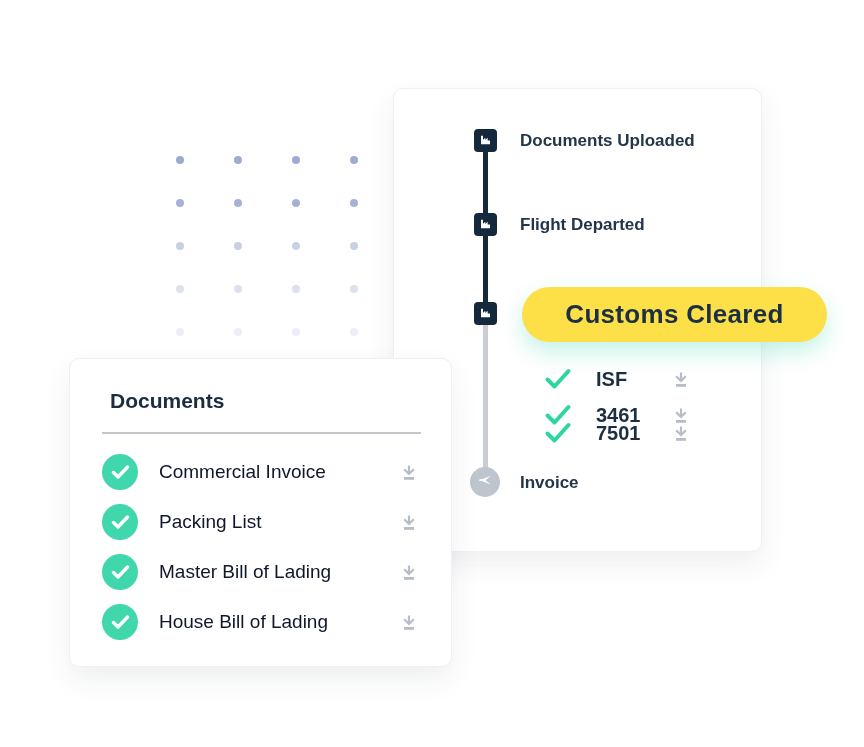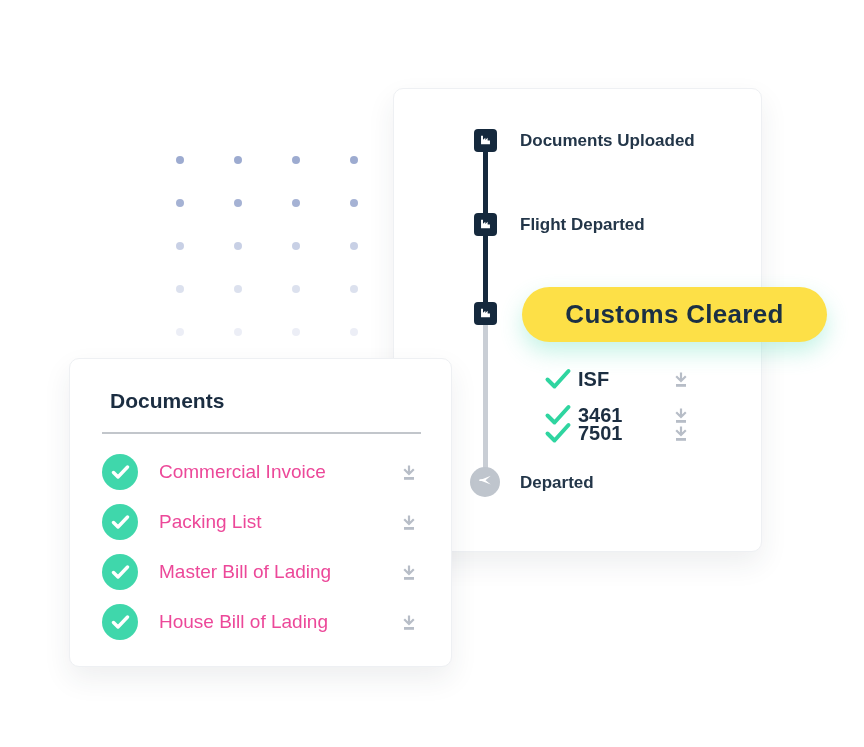--- a/index.html
+++ b/index.html
@@ -38,40 +38,40 @@
 
   .pill { position: absolute; left: 128px; top: 198px; width: 305px; height: 55px;
     background: #fde047; border-radius: 28px; display: flex; align-items: center;
     justify-content: center; box-shadow: 0 10px 22px rgba(63,215,171,0.30); z-index: 4; }
   .pill span { font-size: 26px; font-weight: bold; color: #1B3044; letter-spacing: .3px; }
 
   .tl-doc-row { position: absolute; left: 150px; width: 146px; height: 36px;
     display: flex; align-items: center; }
   .tl-doc-row.r1 { top: 272px; } .tl-doc-row.r2 { top: 308px; } .tl-doc-row.r3 { top: 326px; }
   .tl-doc-check { width: 28px; height: 22px; flex: 0 0 auto; }
-  .tl-doc-label { margin-left: 6px; font-size: 20px; font-weight: bold; color: #1C2E41; }
+  .tl-doc-label { margin-left: 24px; font-size: 20px; font-weight: bold; color: #1C2E41; }
   .tl-doc-row .dl-btn { position: absolute; right: 0; }
 
   .arrival-marker { position: absolute; left: 76px; top: 378px; width: 30px; height: 30px;
     border-radius: 50%; background: #BFC5CD; display: flex; align-items: center;
     justify-content: center; z-index: 2; }
   .tl-label.l4 { top: 382px; }
 
   
   .doc-title { position: absolute; left: 40px; top: 30px; font-size: 21px;
     font-weight: bold; color: #1B2D41; }
   .doc-divider { position: absolute; left: 32px; top: 73px; width: 319px; height: 2px;
     background: #C2C6CB; }
   .doc-row { position: absolute; left: 32px; width: 319px; height: 36px;
     display: flex; align-items: center; }
   .doc-row.r1 { top: 95px; } .doc-row.r2 { top: 145px; }
   .doc-row.r3 { top: 195px; } .doc-row.r4 { top: 245px; }
   .check-circle { width: 36px; height: 36px; border-radius: 50%; background: #3FD7AB;
     display: flex; align-items: center; justify-content: center; flex: 0 0 auto; }
-  .doc-label { margin-left: 21px; font-size: 19px; color: #ec4899; }
+  .doc-label { margin-left: 21px; font-size: 19px; color: #0f172a; }
   .doc-row .dl-btn { position: absolute; right: 3px; }
 
   .dl-btn { width: 18px; height: 19px; background: none; border: none; padding: 0;
     cursor: pointer; display: flex; align-items: center; justify-content: center; }
 </style>
 </head>
 <body>
 
 <div class="stage">
 
@@ -187,21 +187,21 @@
     </div>
 
     <div class="arrival-marker">
       <span>
         <svg width="16" height="16" viewBox="0 0 18 18">
             <path d="M3 9.2 L15.5 4.2 L9.6 9.2 L15.5 14.2 Z" fill="#ffffff"></path>
             <rect x="2.5" y="8.2" width="5" height="2" rx="1" fill="#ffffff"></rect>
           </svg>
       </span>
     </div>
-    <div class="tl-label l4">Departed</div>
+    <div class="tl-label l4">Invoice</div>
   </div>
 
   <div class="card documents-card">
     <div class="doc-title">Documents</div>
     <div class="doc-divider"></div>
 
     <div class="doc-row r1">
       <span class="check-circle">
         <svg width="19" height="15" viewBox="0 0 19 15">
             <path d="M2.5 7.5 l4.5 4.5 L16.5 2" fill="none" stroke="#ffffff" stroke-width="3.4" stroke-linecap="round" stroke-linejoin="round"></path>

